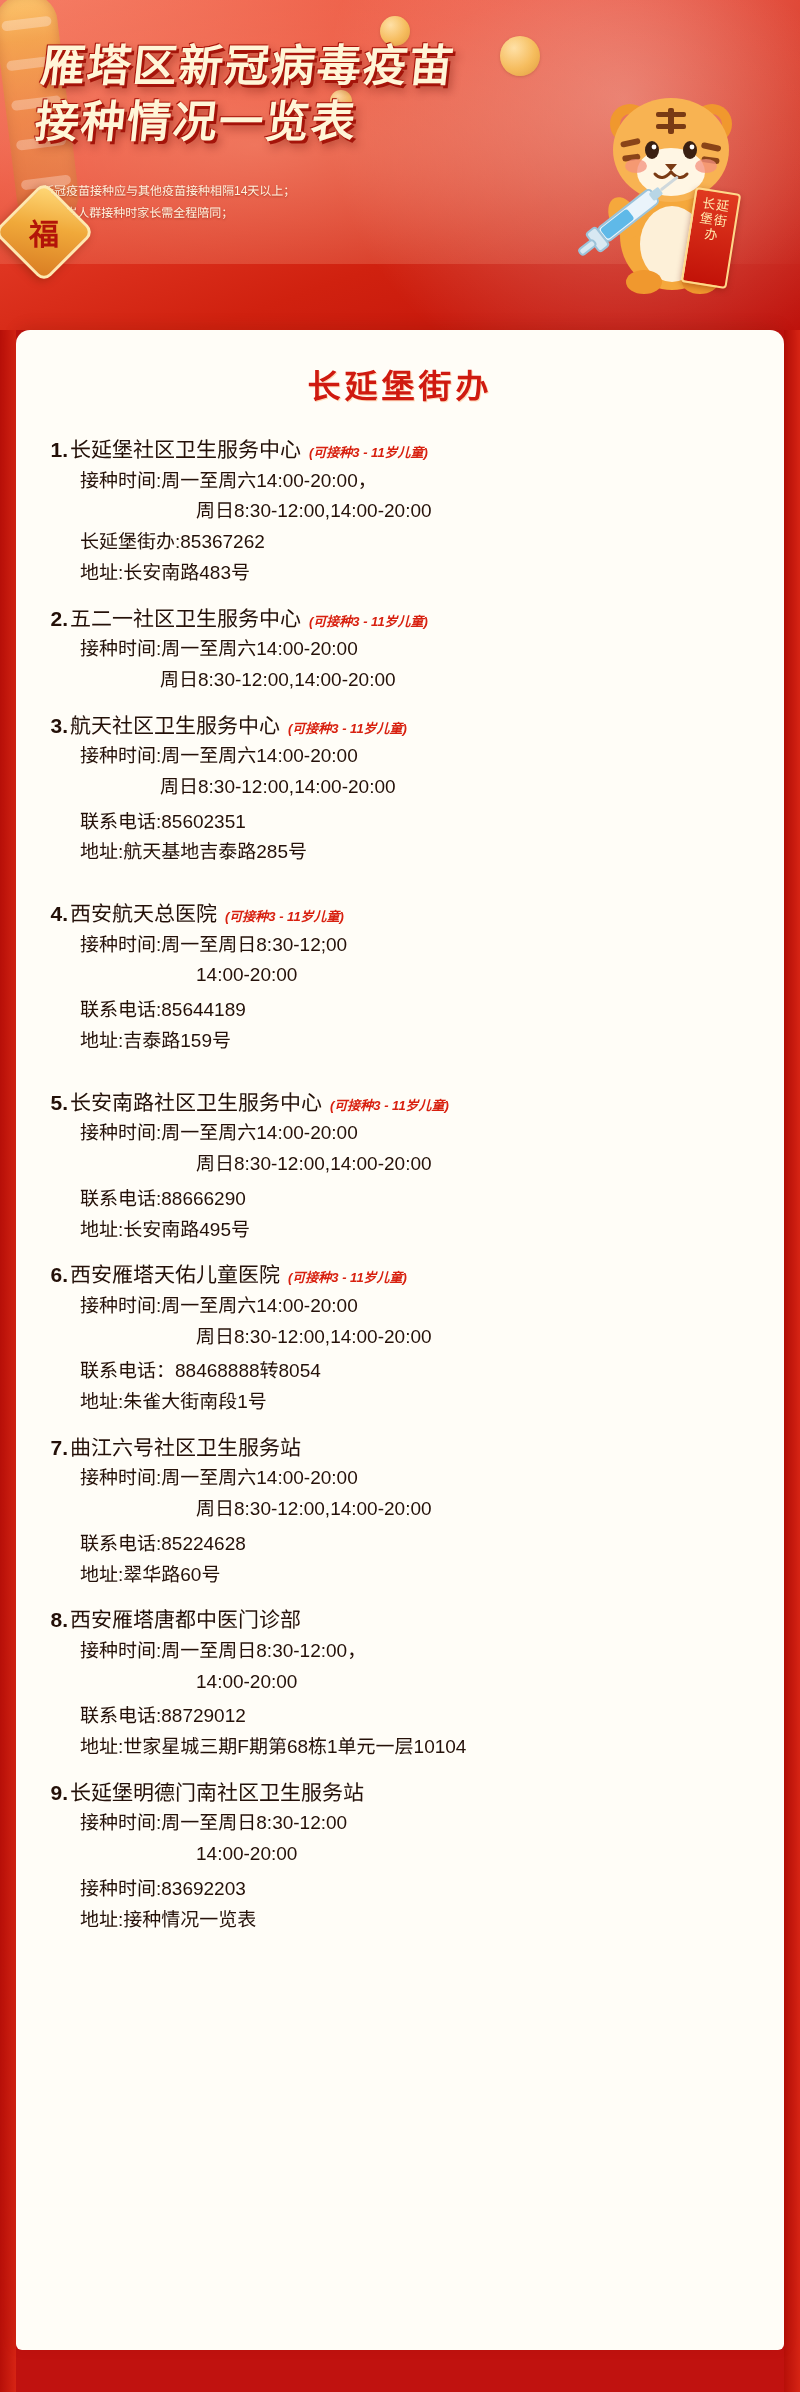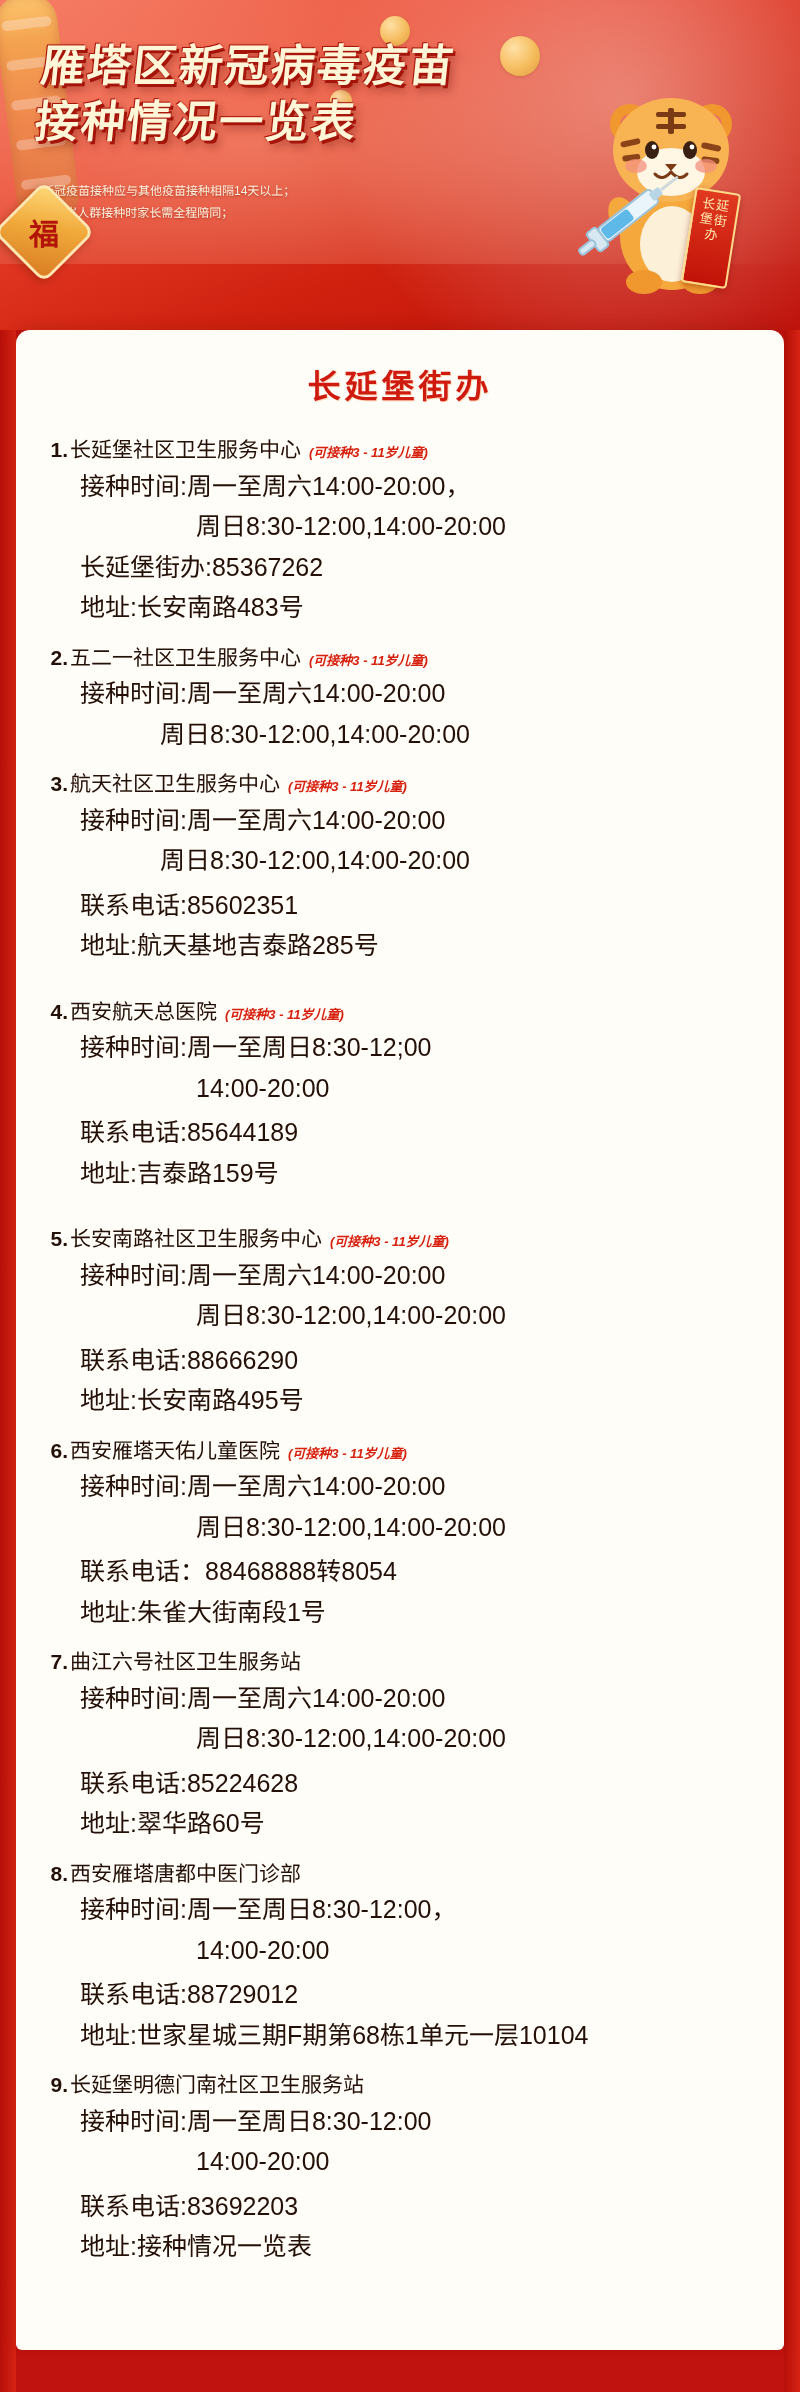--- a/index.html
+++ b/index.html
@@ -187,21 +187,21 @@
   .entry-name { font-weight: normal; text-align: center; }
   .entry-tag {
     margin-left: 8px;
     font-size: 13px;
     font-weight: bold;
     font-style: italic;
     color: #d8200f;
     white-space: nowrap;
   }
   .entry-line {
-    font-size: 25px;
+    font-size: 19px;
     line-height: 1.62;
     color: #241008;
     padding-left: 44px;
     white-space: pre;
   }
   .entry-line.indent-hours {
     padding-left: 124px;
   }
   .entry-line.indent-hours-wide {
     padding-left: 160px;
@@ -407,18 +407,18 @@
     </div>
 
     <div class="entry">
       <div class="entry-head">
         <span class="entry-idx">9.</span>
         <span class="entry-name">长延堡明德门南社区卫生服务站</span>
         <span class="entry-tag"></span>
       </div>
       <div class="entry-line">接种时间:周一至周日8:30-12:00</div>
       <div class="entry-line indent-hours-wide">14:00-20:00</div>
-      <div class="entry-line gap">联系电话:83692203</div>
+      <div class="entry-line gap">接种时间:83692203</div>
       <div class="entry-line">地址:接种情况一览表</div>
     </div>
 
   </div>
 </div>
 
 </body></html>

